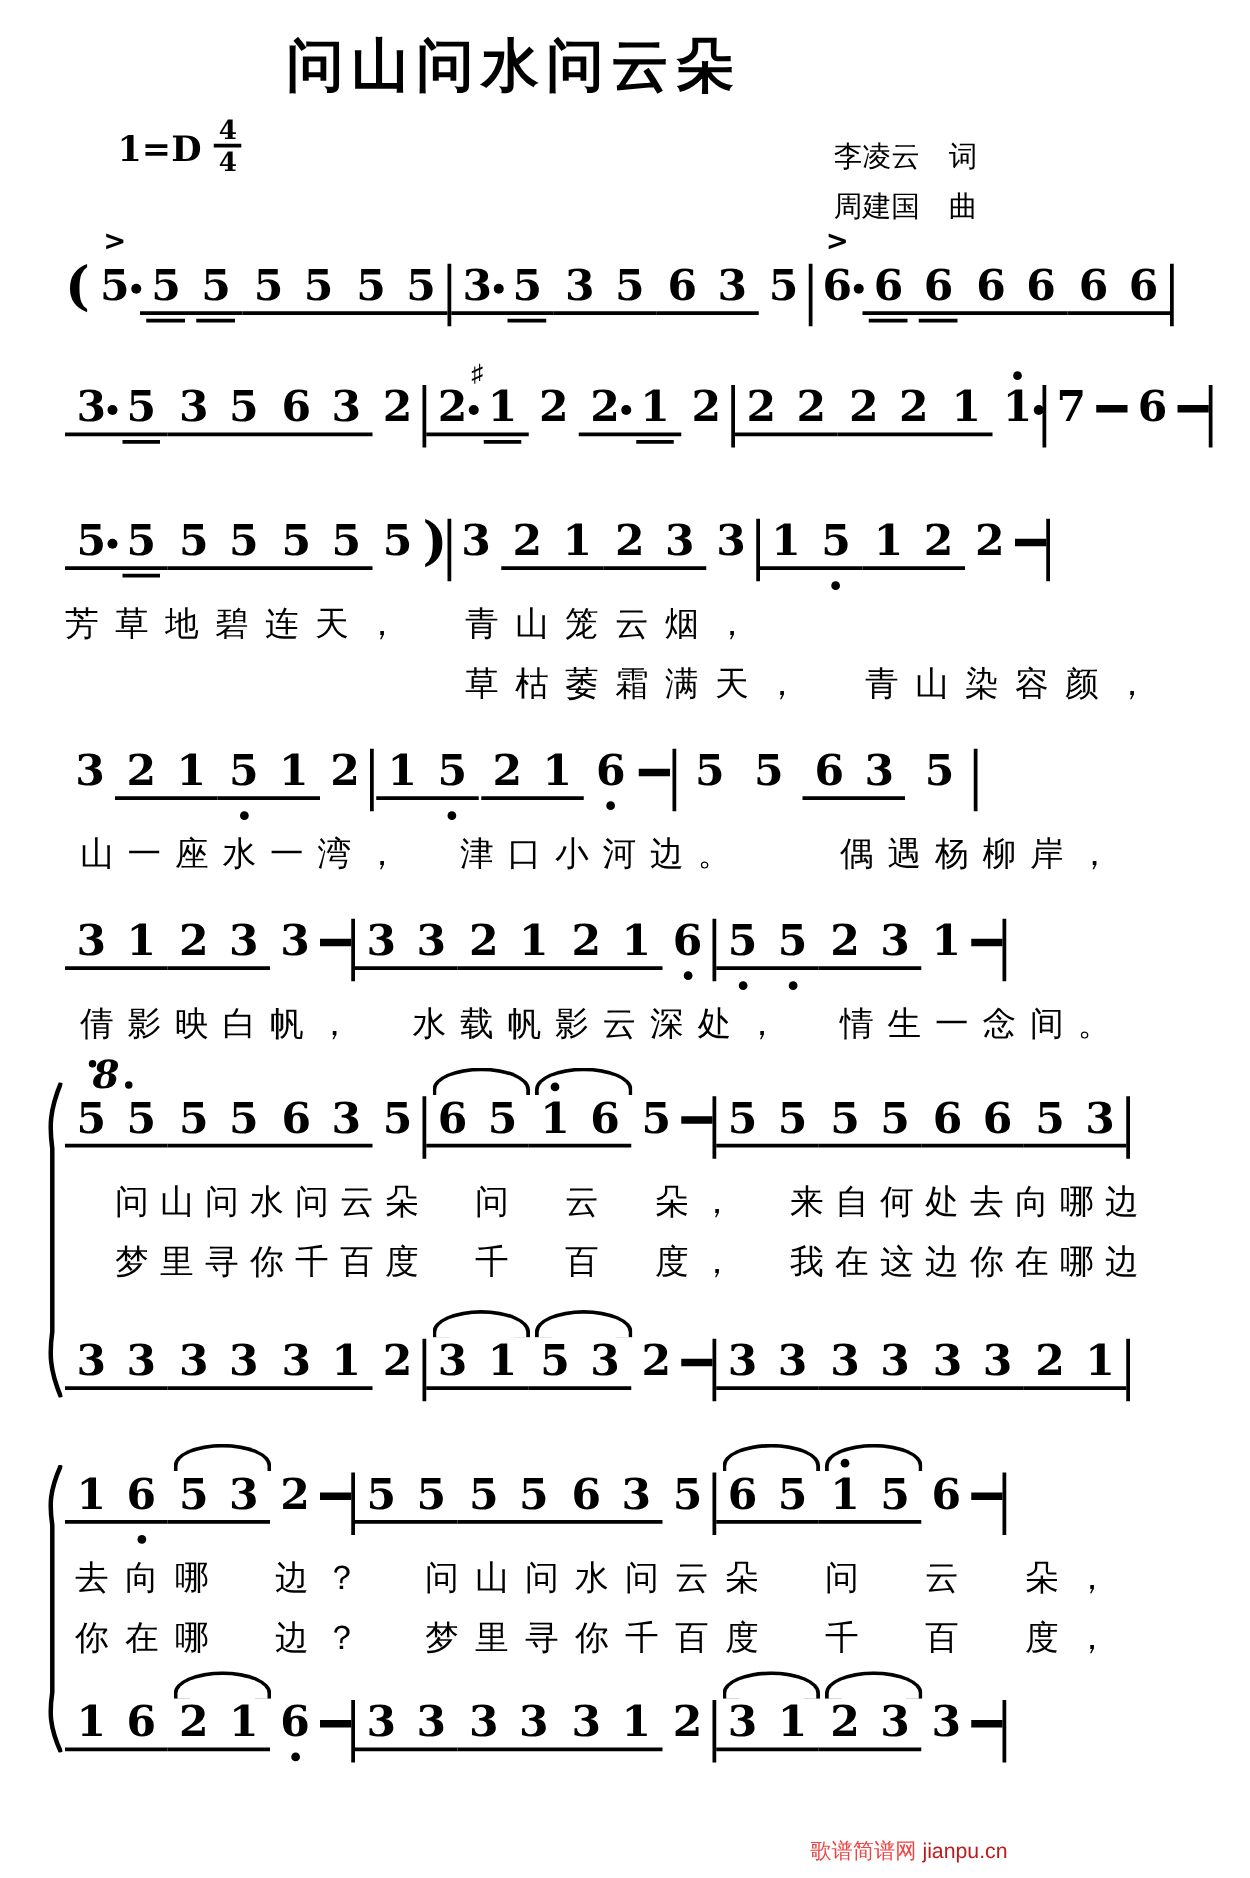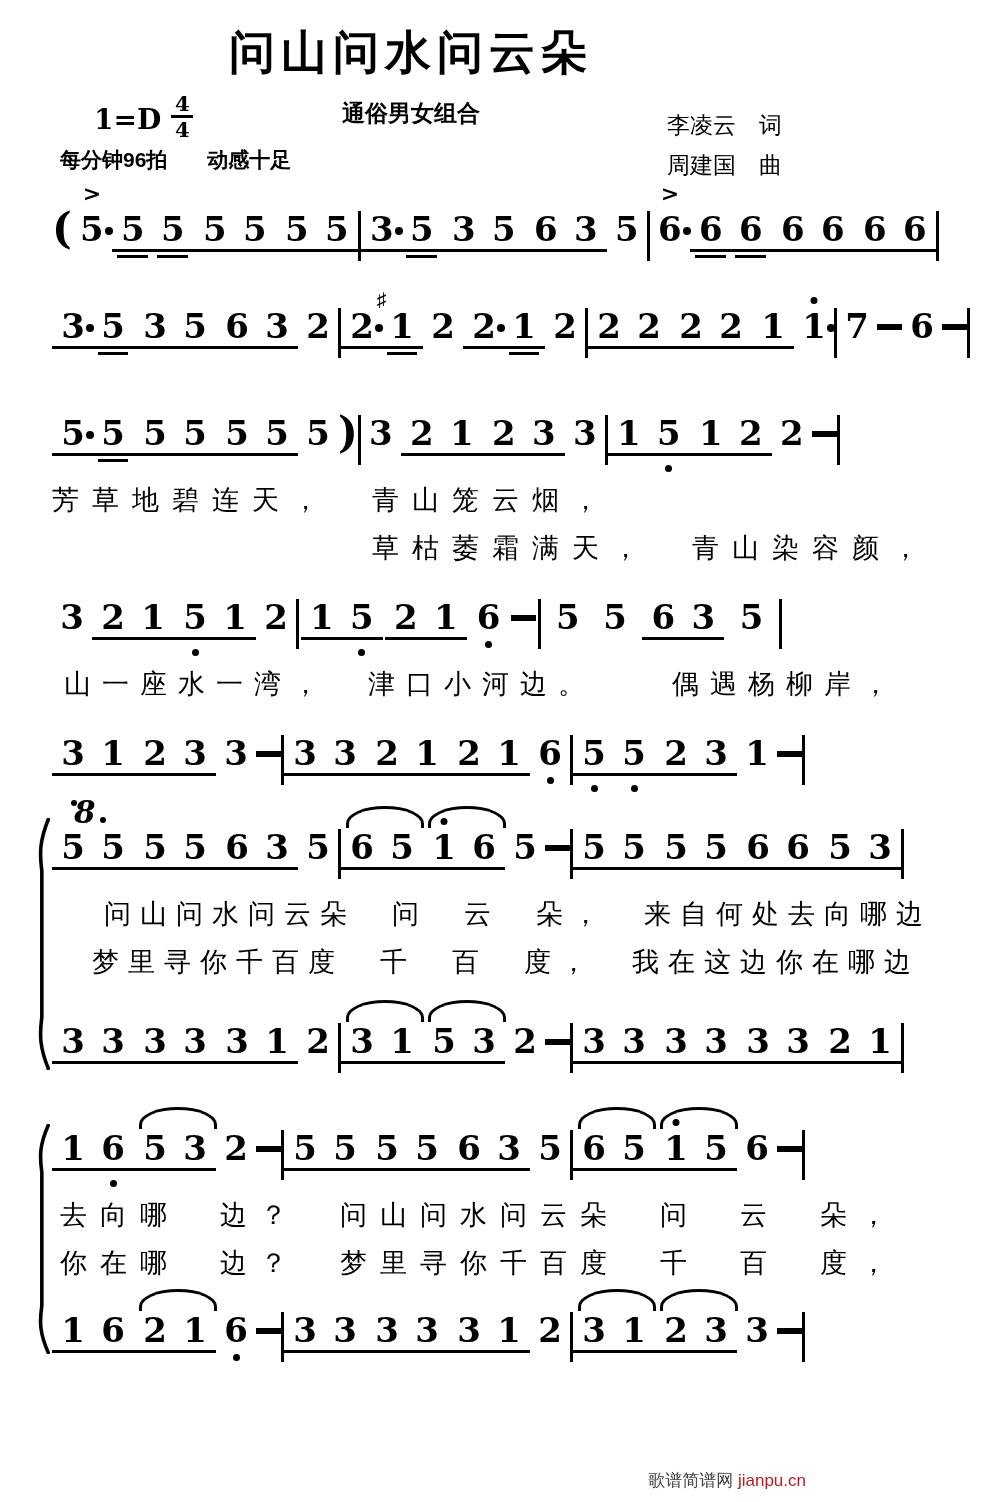--- a/index.html
+++ b/index.html
@@ -63,31 +63,26 @@
 
   .watermark{position:absolute;right:16px;bottom:10px;font-size:17px;}
 </style>
 </head>
 <body>
 
 <div class="page">
 
   <div class="header">
     <div class="title">问山问水问云朵</div>
-    <div class="subtitle">通俗男女组合</div>
     <div class="keysig">
       <span>1=D</span>
       <span class="frac">
         <i>4</i>
         <i>4</i>
       </span>
-    </div>
-    <div class="tempo">
-      <span>每分钟96拍</span>
-      <span class="mood">动感十足</span>
     </div>
     <div class="credit lyricist">李凌云　词</div>
     <div class="credit composer">周建国　曲</div>
   </div>
 
   <div id="score">
       <div class="sysline" style="margin-top: 0px;">
         <div class="notesrow">
           <div class="measure">
             <div class="paren">(</div>
@@ -573,20 +568,21 @@
               </div>
               <div class="beam"></div>
             </div>
             <div class="n">
               <div class="d">1</div>
             </div>
             <div class="dash"></div>
           </div>
           <div class="bar"></div>
         </div>
+        <div class="lyr" style="margin-left: 12px; letter-spacing: 11px;">倩影映白帆，　水载帆影云深处，　情生一念间。</div>
       </div>
       <div class="sysline has-segno" style="margin-top: 0px;">
         <div class="segno"><span class="s8">8</span><div class="sdot sd1"></div><div class="sdot sd2"></div></div>
         <div class="bracewrap" style="top: 25px; height: 252px;">
           <svg viewBox="0 0 12 100" preserveAspectRatio="none">
             <path d="M11,0 C3,9 3,14 5,21 L5,79 C3,86 3,91 11,100" fill="none" stroke="#000" stroke-width="3.6" vector-effect="non-scaling-stroke"></path>
           </svg>
         </div>
         <div class="notesrow">
           <div class="measure">
@@ -683,21 +679,21 @@
                 <div class="d">5</div>
               </div>
               <div class="n">
                 <div class="d">3</div>
               </div>
               <div class="beam"></div>
             </div>
           </div>
           <div class="bar"></div>
         </div>
-        <div class="lyr" style="margin-left: 52px; letter-spacing: 9px;">问山问水问云朵　问　云　朵，　来自何处去向哪边</div>
+        <div class="lyr" style="margin-left: 40px; letter-spacing: 9px;">问山问水问云朵　问　云　朵，　来自何处去向哪边</div>
         <div class="lyr" style="margin-left: 40px; letter-spacing: 9px;">梦里寻你千百度　千　百　度，　我在这边你在哪边</div>
       </div>
       <div class="sysline" style="margin-top: 14px;">
         <div class="notesrow">
           <div class="measure">
             <div class="grp">
               <div class="n">
                 <div class="d">3</div>
               </div>
               <div class="n">
@@ -982,17 +978,17 @@
               <div class="d">3</div>
             </div>
             <div class="dash"></div>
           </div>
           <div class="bar"></div>
         </div>
       </div>
     </div>
 
   <div class="watermark">
-    <span class="wsite" style="color: #404040;">歌谱简谱网</span>
+    <span class="wsite" style="color: #ef4444;">歌谱简谱网</span>
     <span class="wurl" style="color: #b91c1c;">jianpu.cn</span>
   </div>
 
 </div>
 
 </body></html>

